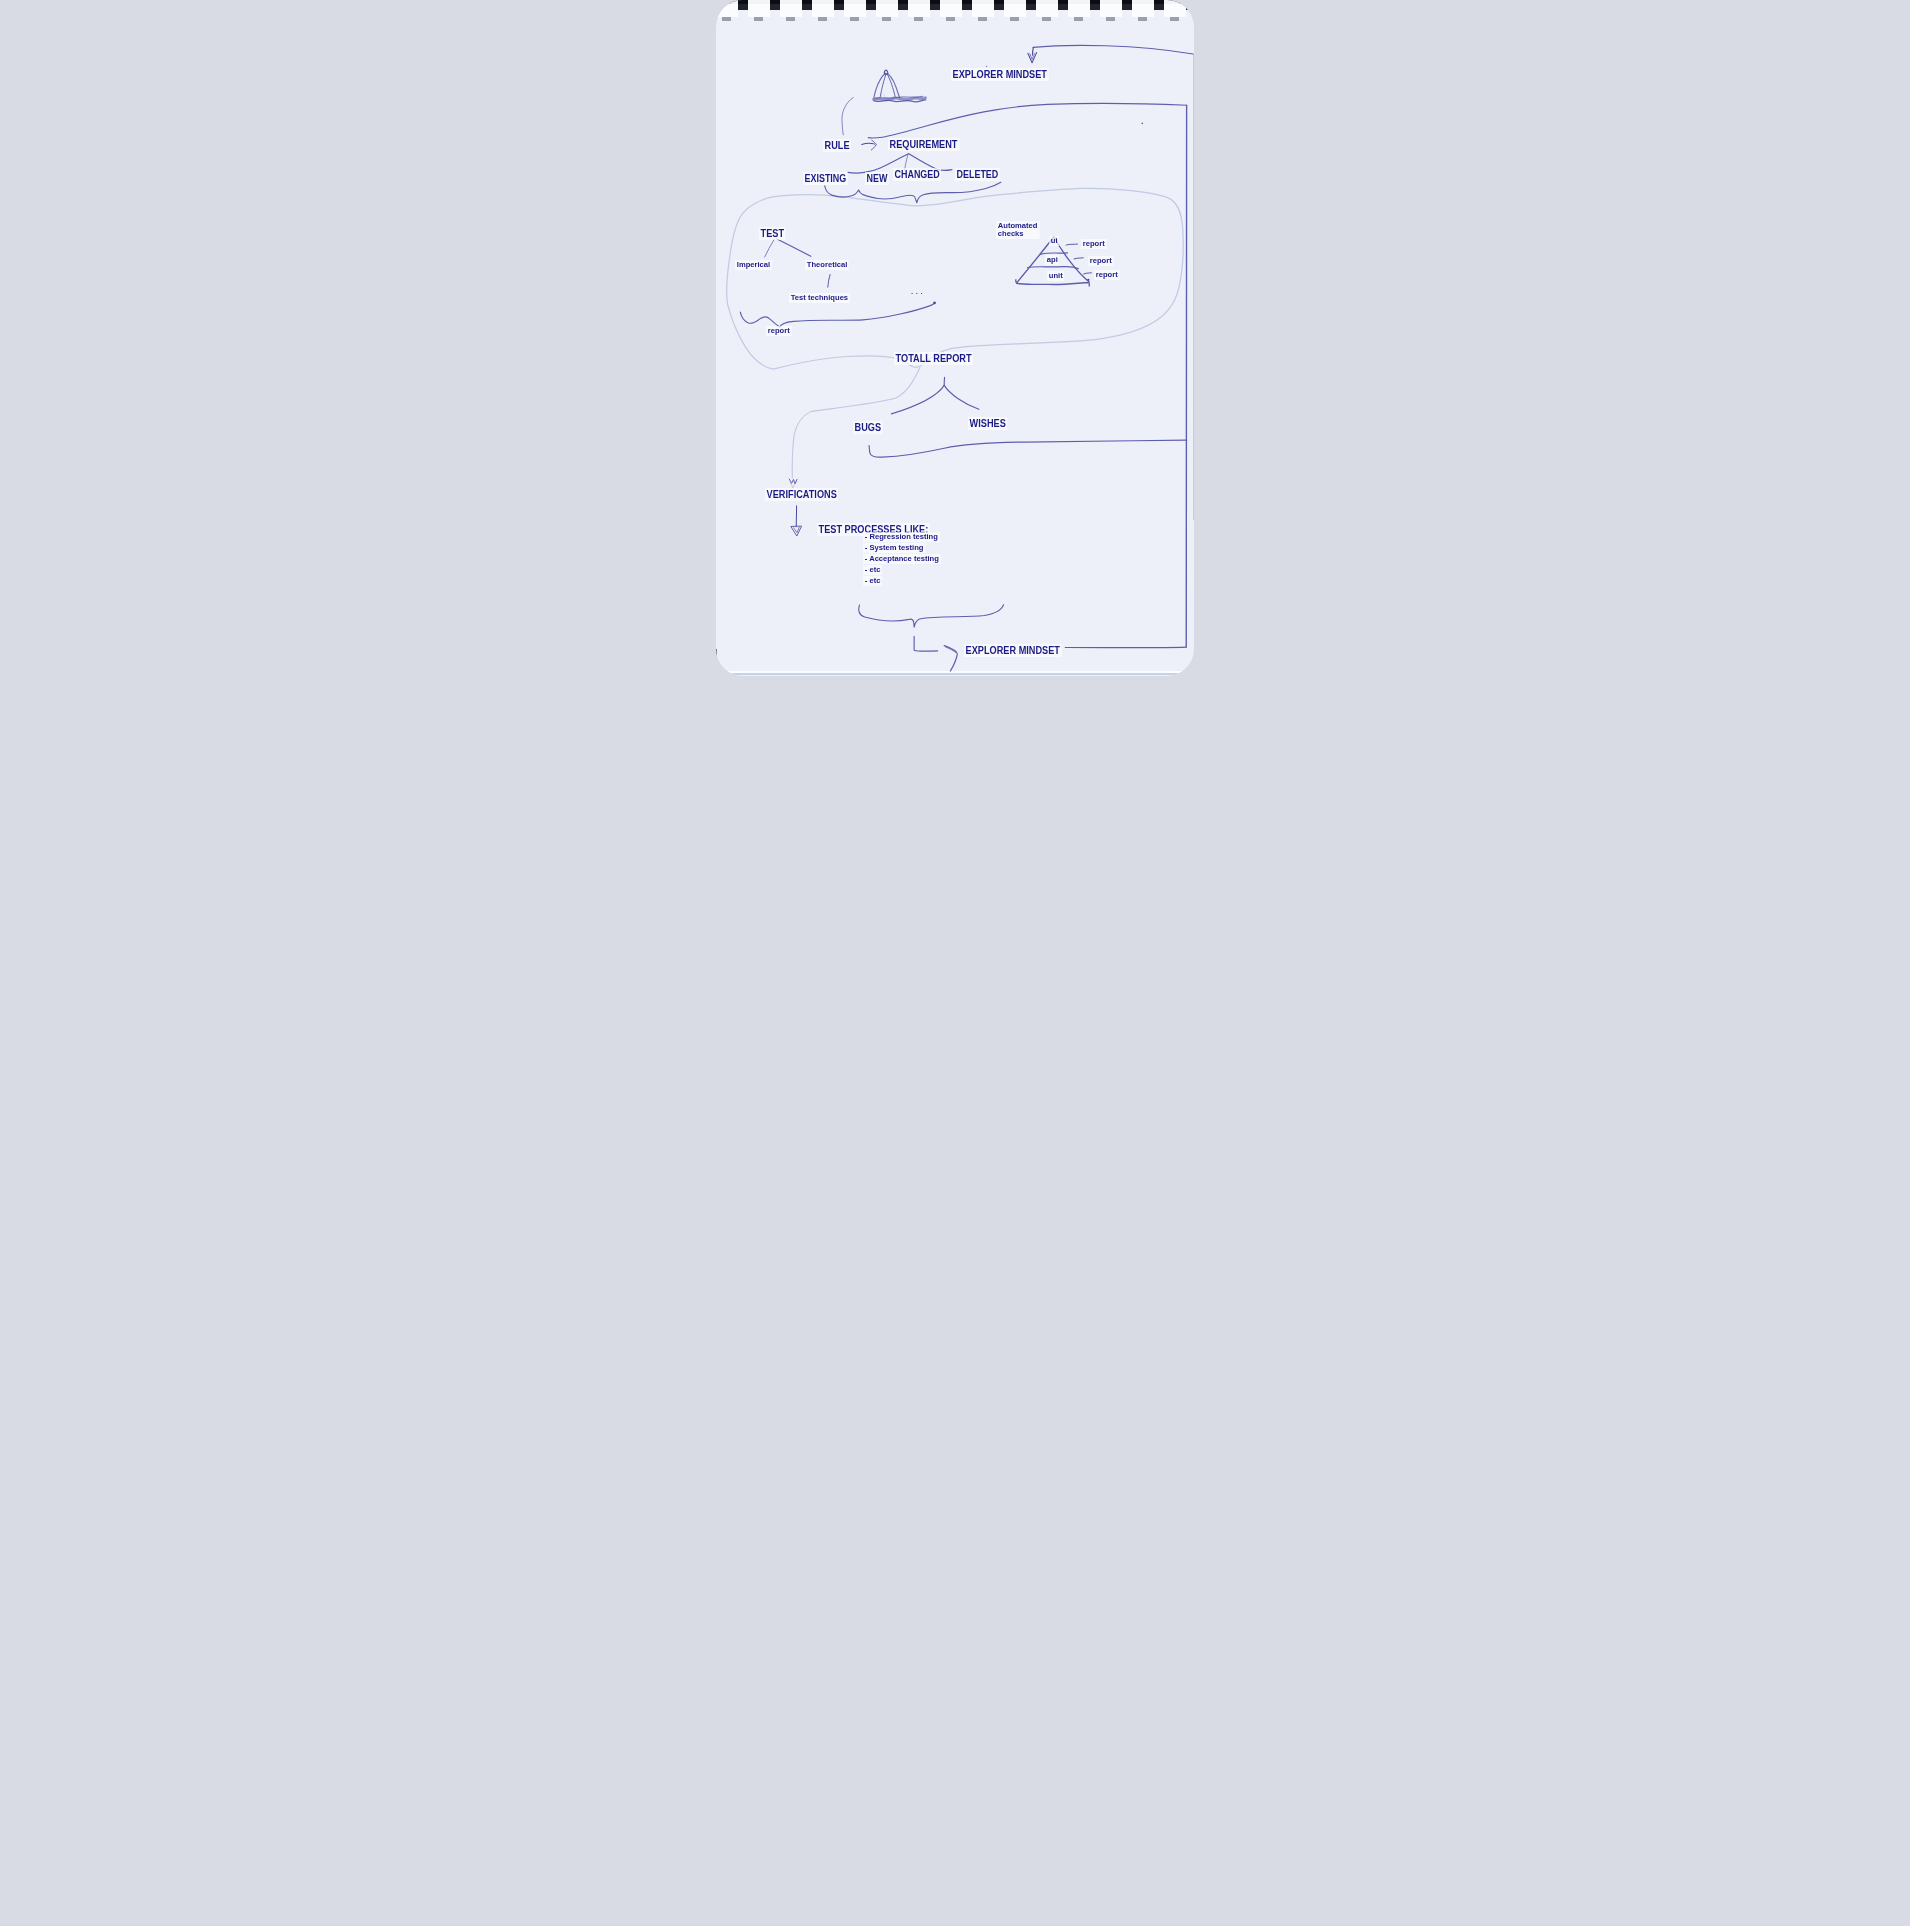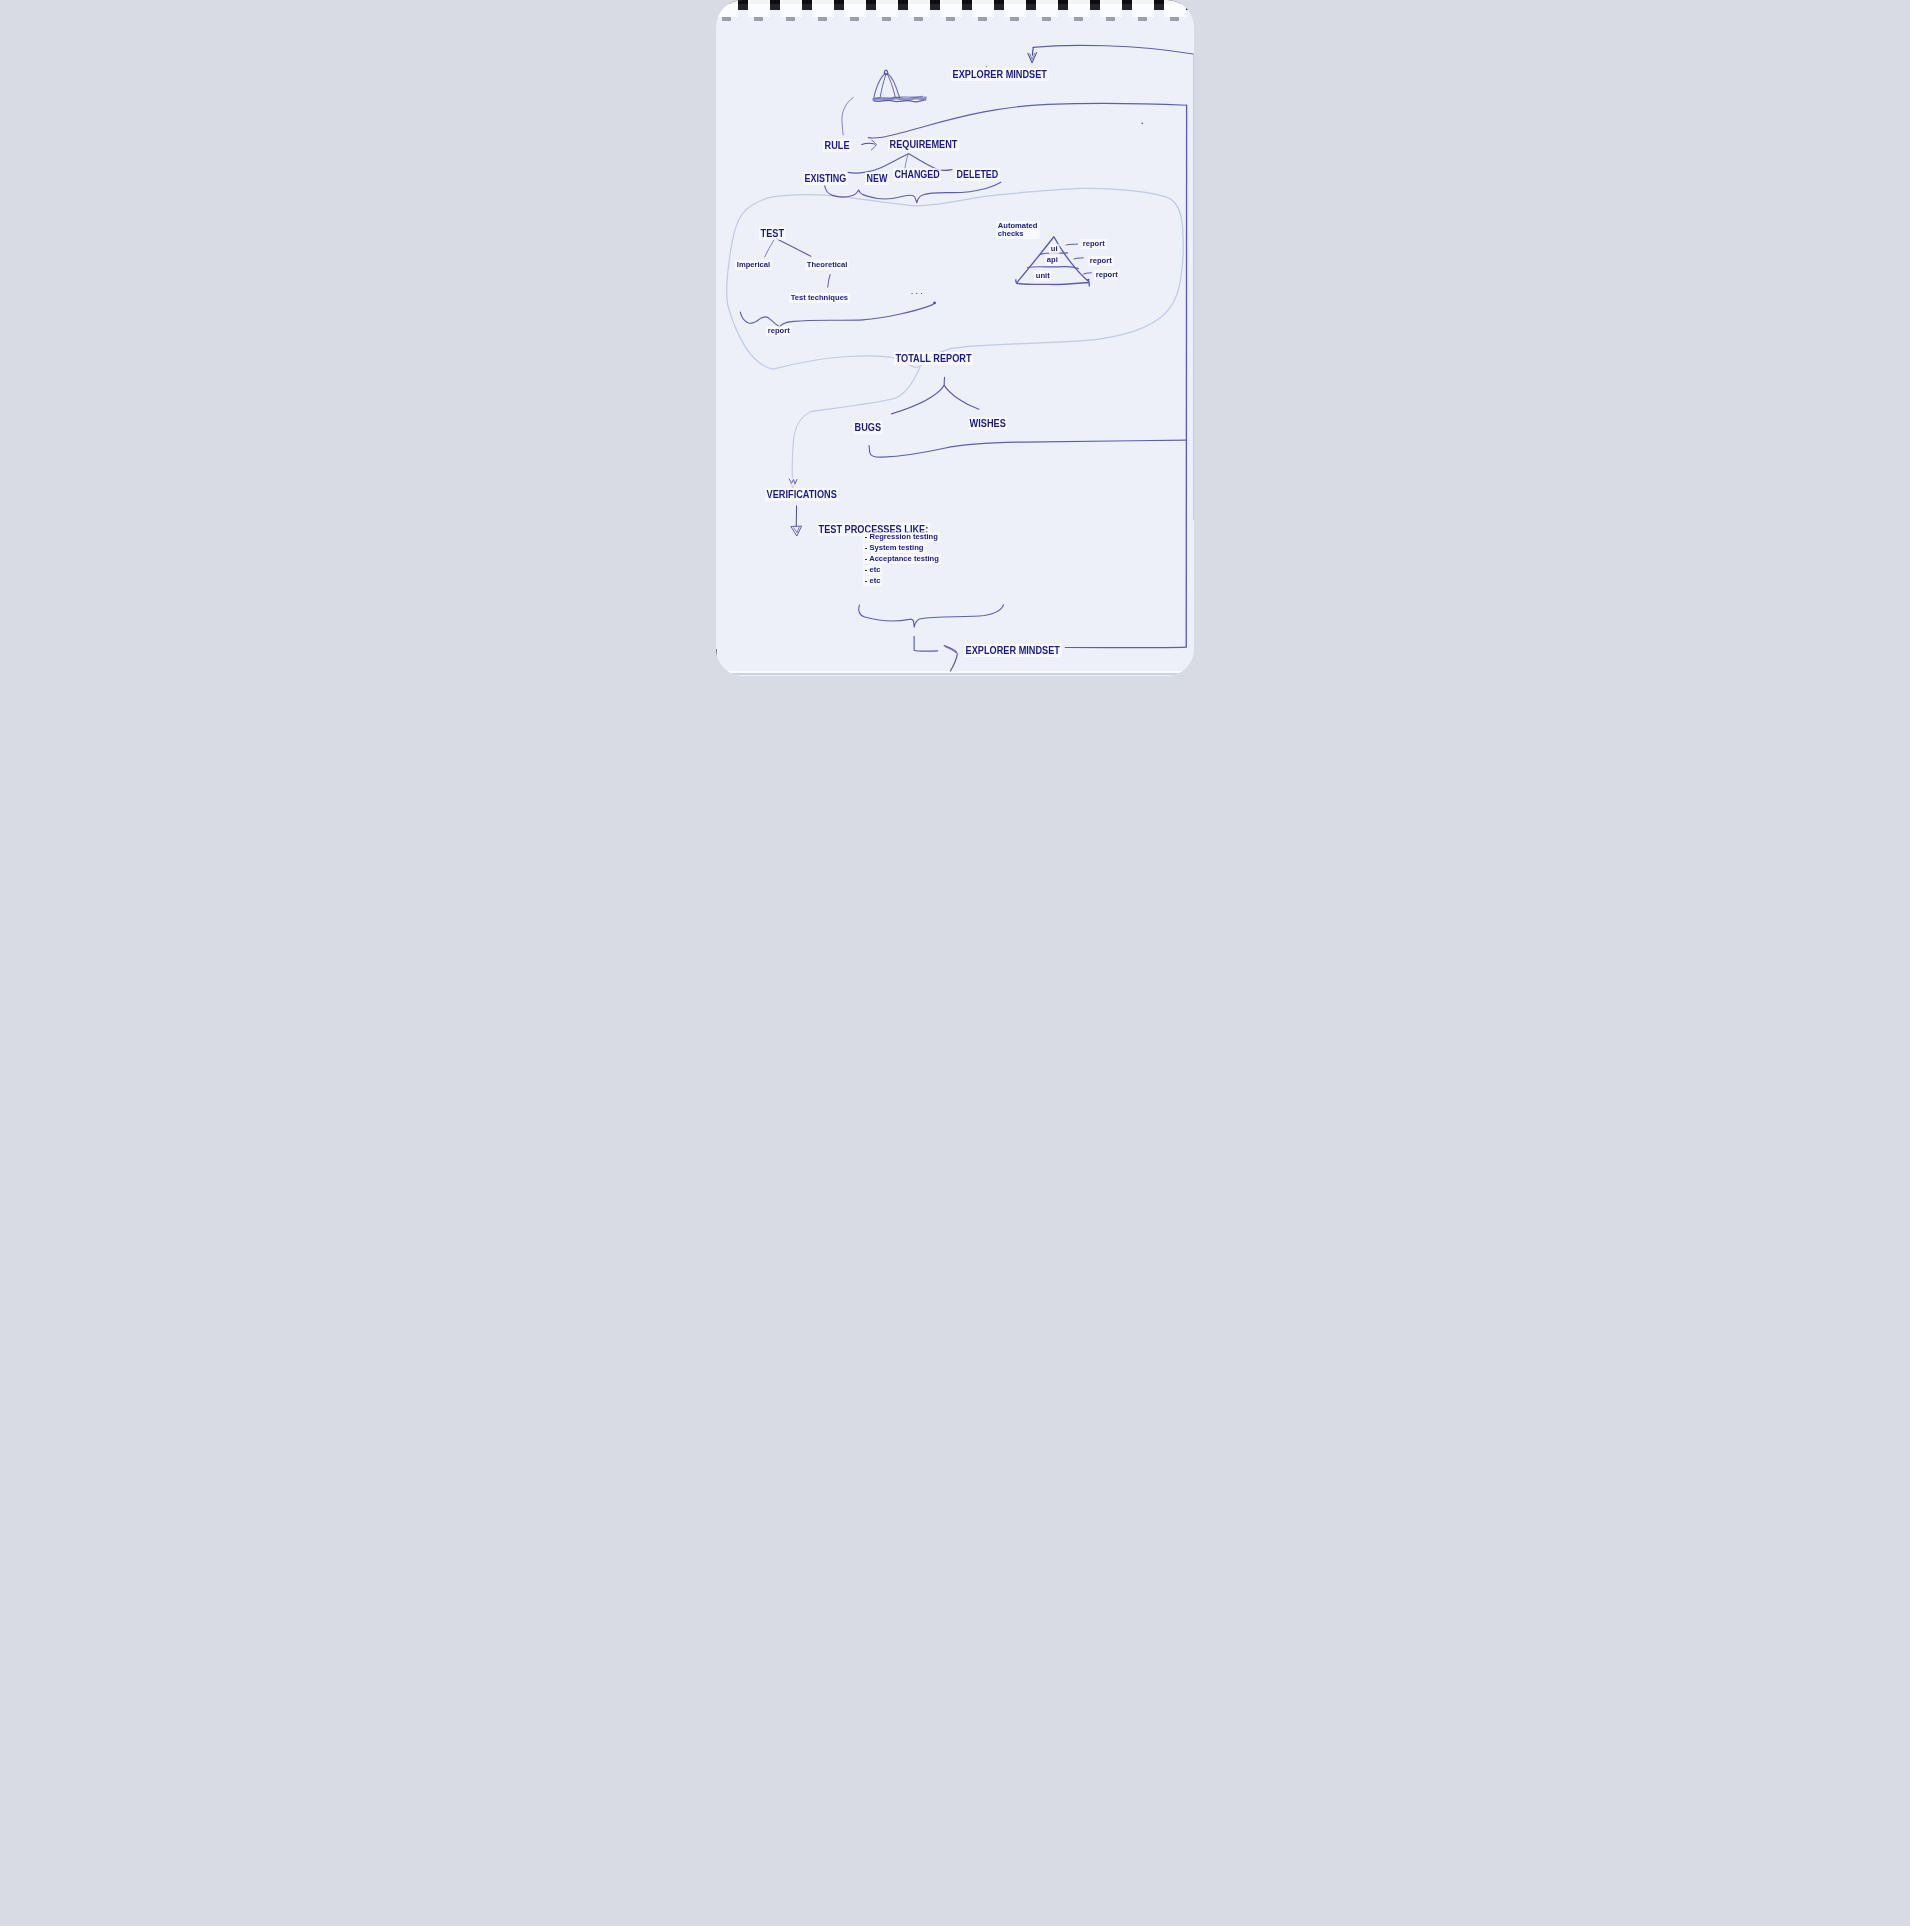--- a/index.html
+++ b/index.html
@@ -223,23 +223,23 @@
 
   <div class="lbl h1" style="left:43px;top:227px">TEST</div>
   <div class="lbl h3" style="left:18.5px;top:260px">Imperical</div>
   <div class="lbl h3" style="left:89px;top:260px">Theoretical</div>
   <div class="lbl h3" style="left:73px;top:293px">Test techniques</div>
   <div class="lbl dots" style="left:193px;top:287px">...</div>
   <div class="lbl h3" style="left:50px;top:326px">report</div>
 
   <div class="lbl h3" style="left:280px;top:221px">Automated
 checks</div>
-  <div class="lbl h3" style="left:333px;top:244px">ui</div>
+  <div class="lbl h3" style="left:333px;top:236px">ui</div>
   <div class="lbl h3" style="left:329px;top:255px">api</div>
-  <div class="lbl h3" style="left:318px;top:271px">unit</div>
+  <div class="lbl h3" style="left:331px;top:271px">unit</div>
   <div class="lbl h3" style="left:365px;top:239px">report</div>
   <div class="lbl h3" style="left:372px;top:256px">report</div>
   <div class="lbl h3" style="left:378px;top:270px">report</div>
 
   <div class="lbl h1" style="left:178px;top:352px">TOTALL REPORT</div>
   <div class="lbl h1" style="left:137px;top:421px">BUGS</div>
   <div class="lbl h1" style="left:252px;top:417px">WISHES</div>
 
   <div class="lbl h1" style="left:49px;top:488px">VERIFICATIONS</div>
   <div class="lbl h1" style="left:101px;top:523px">TEST PROCESSES LIKE:</div>

